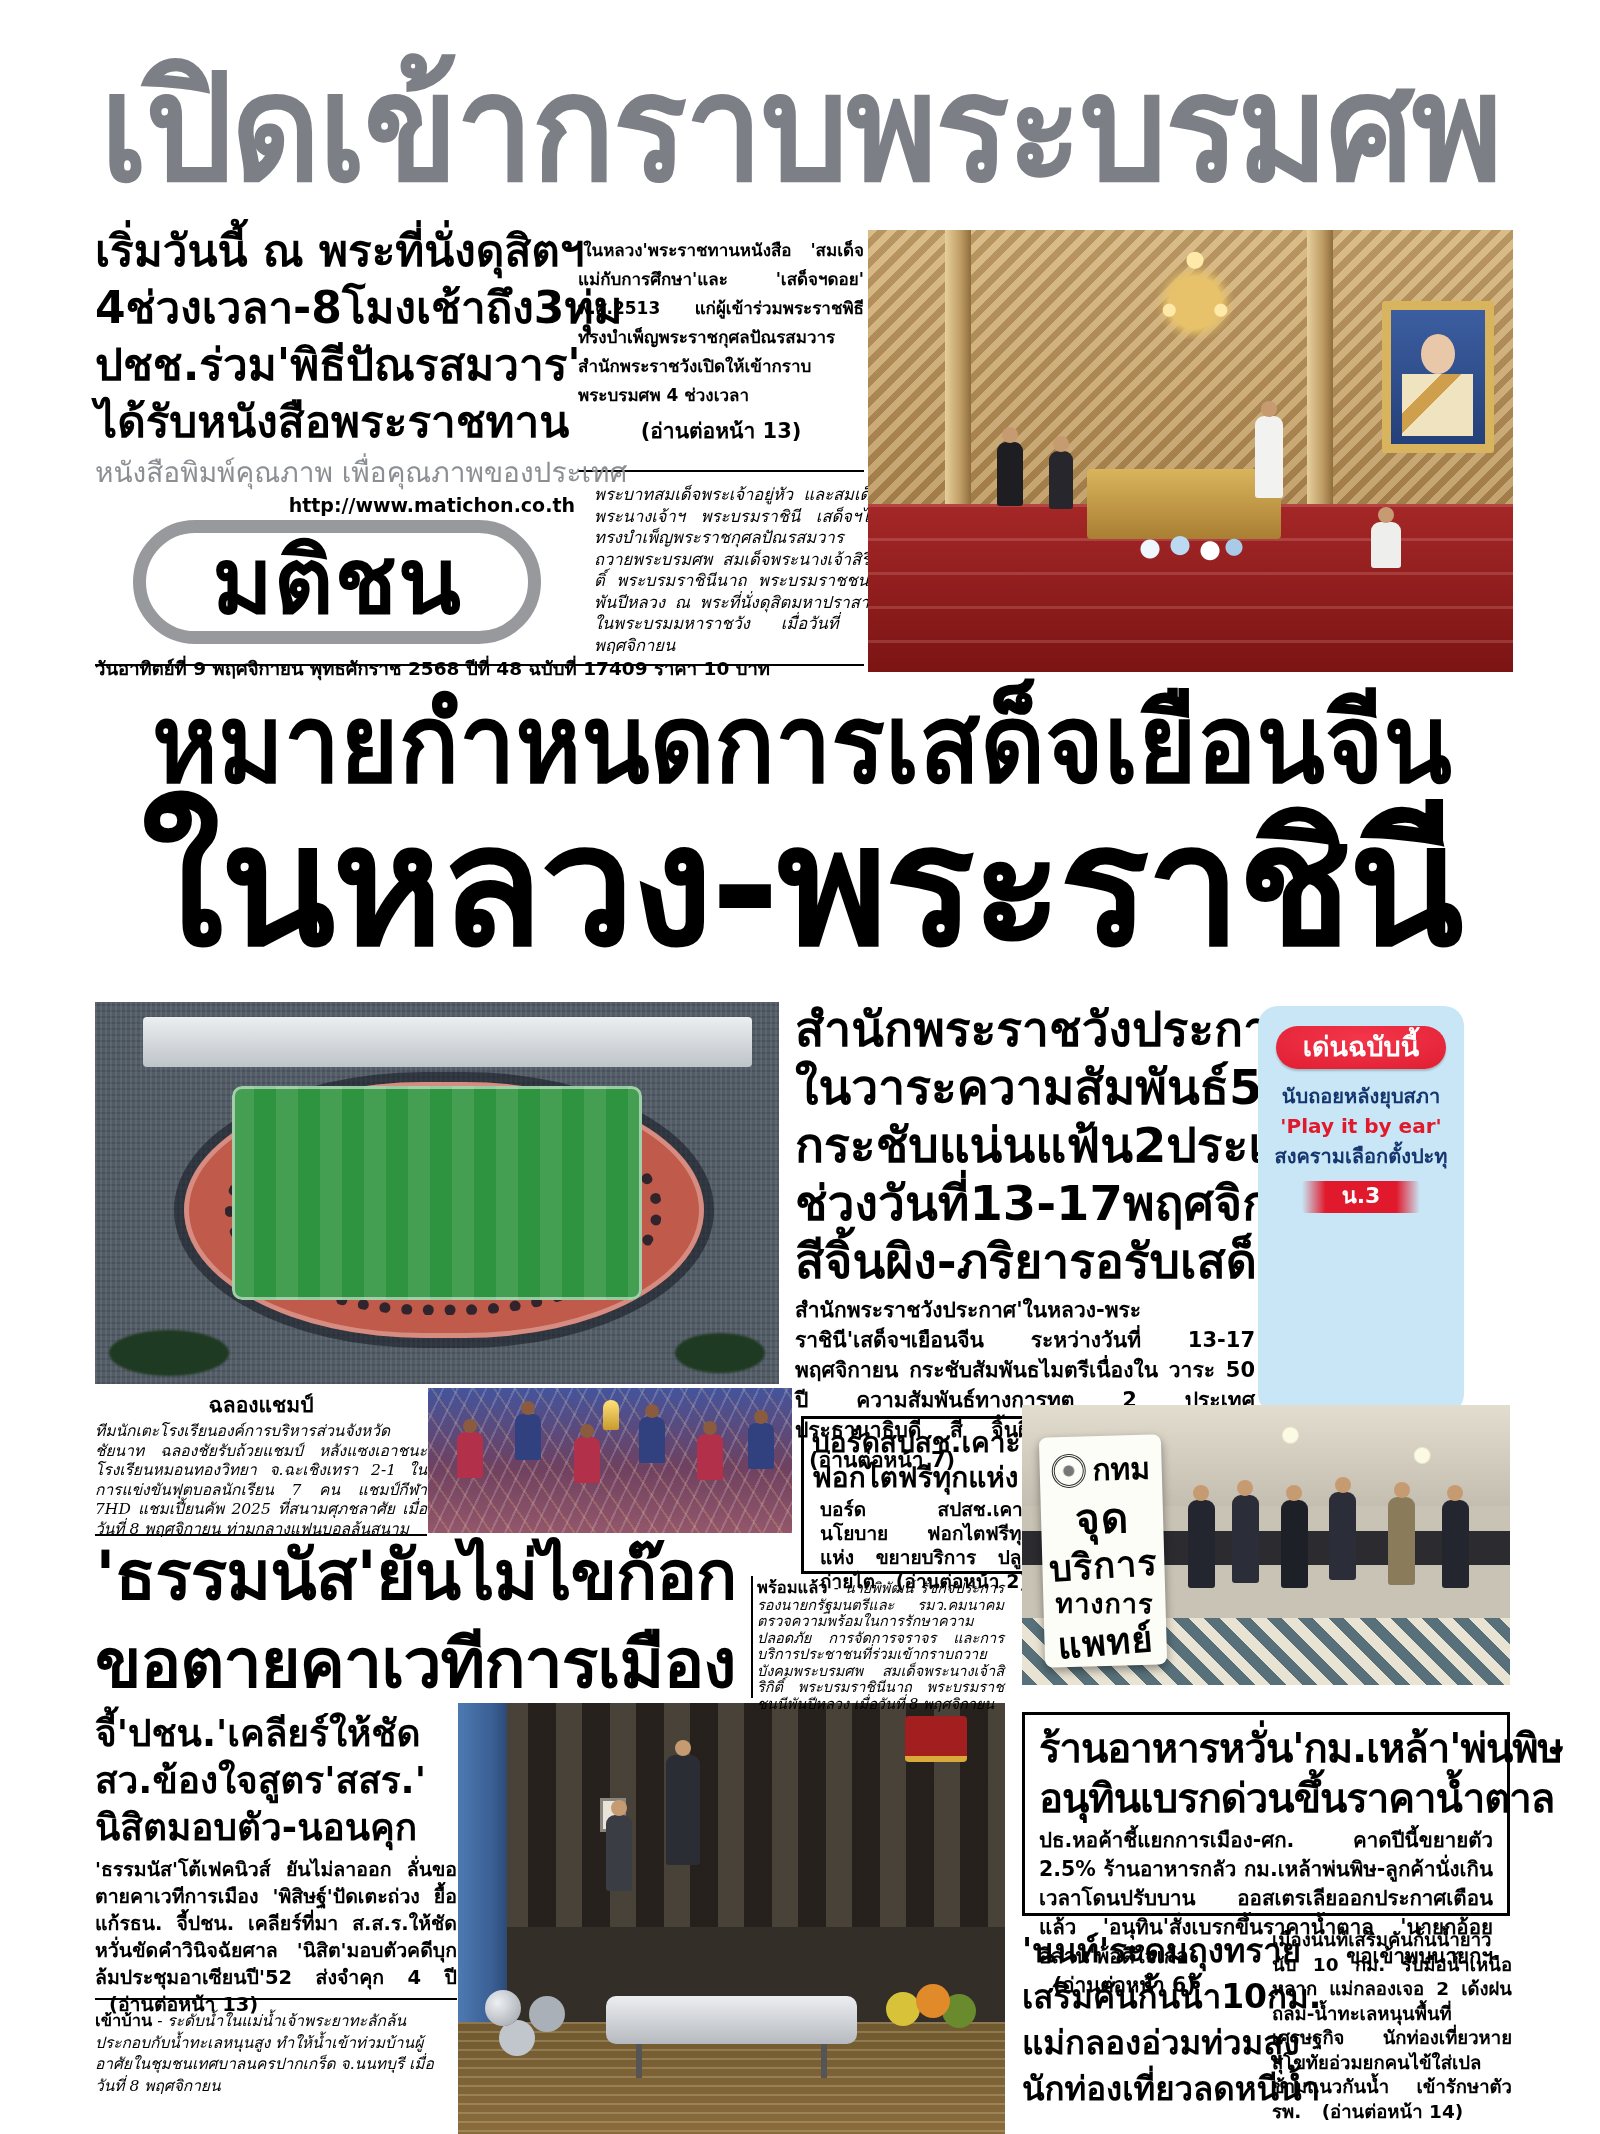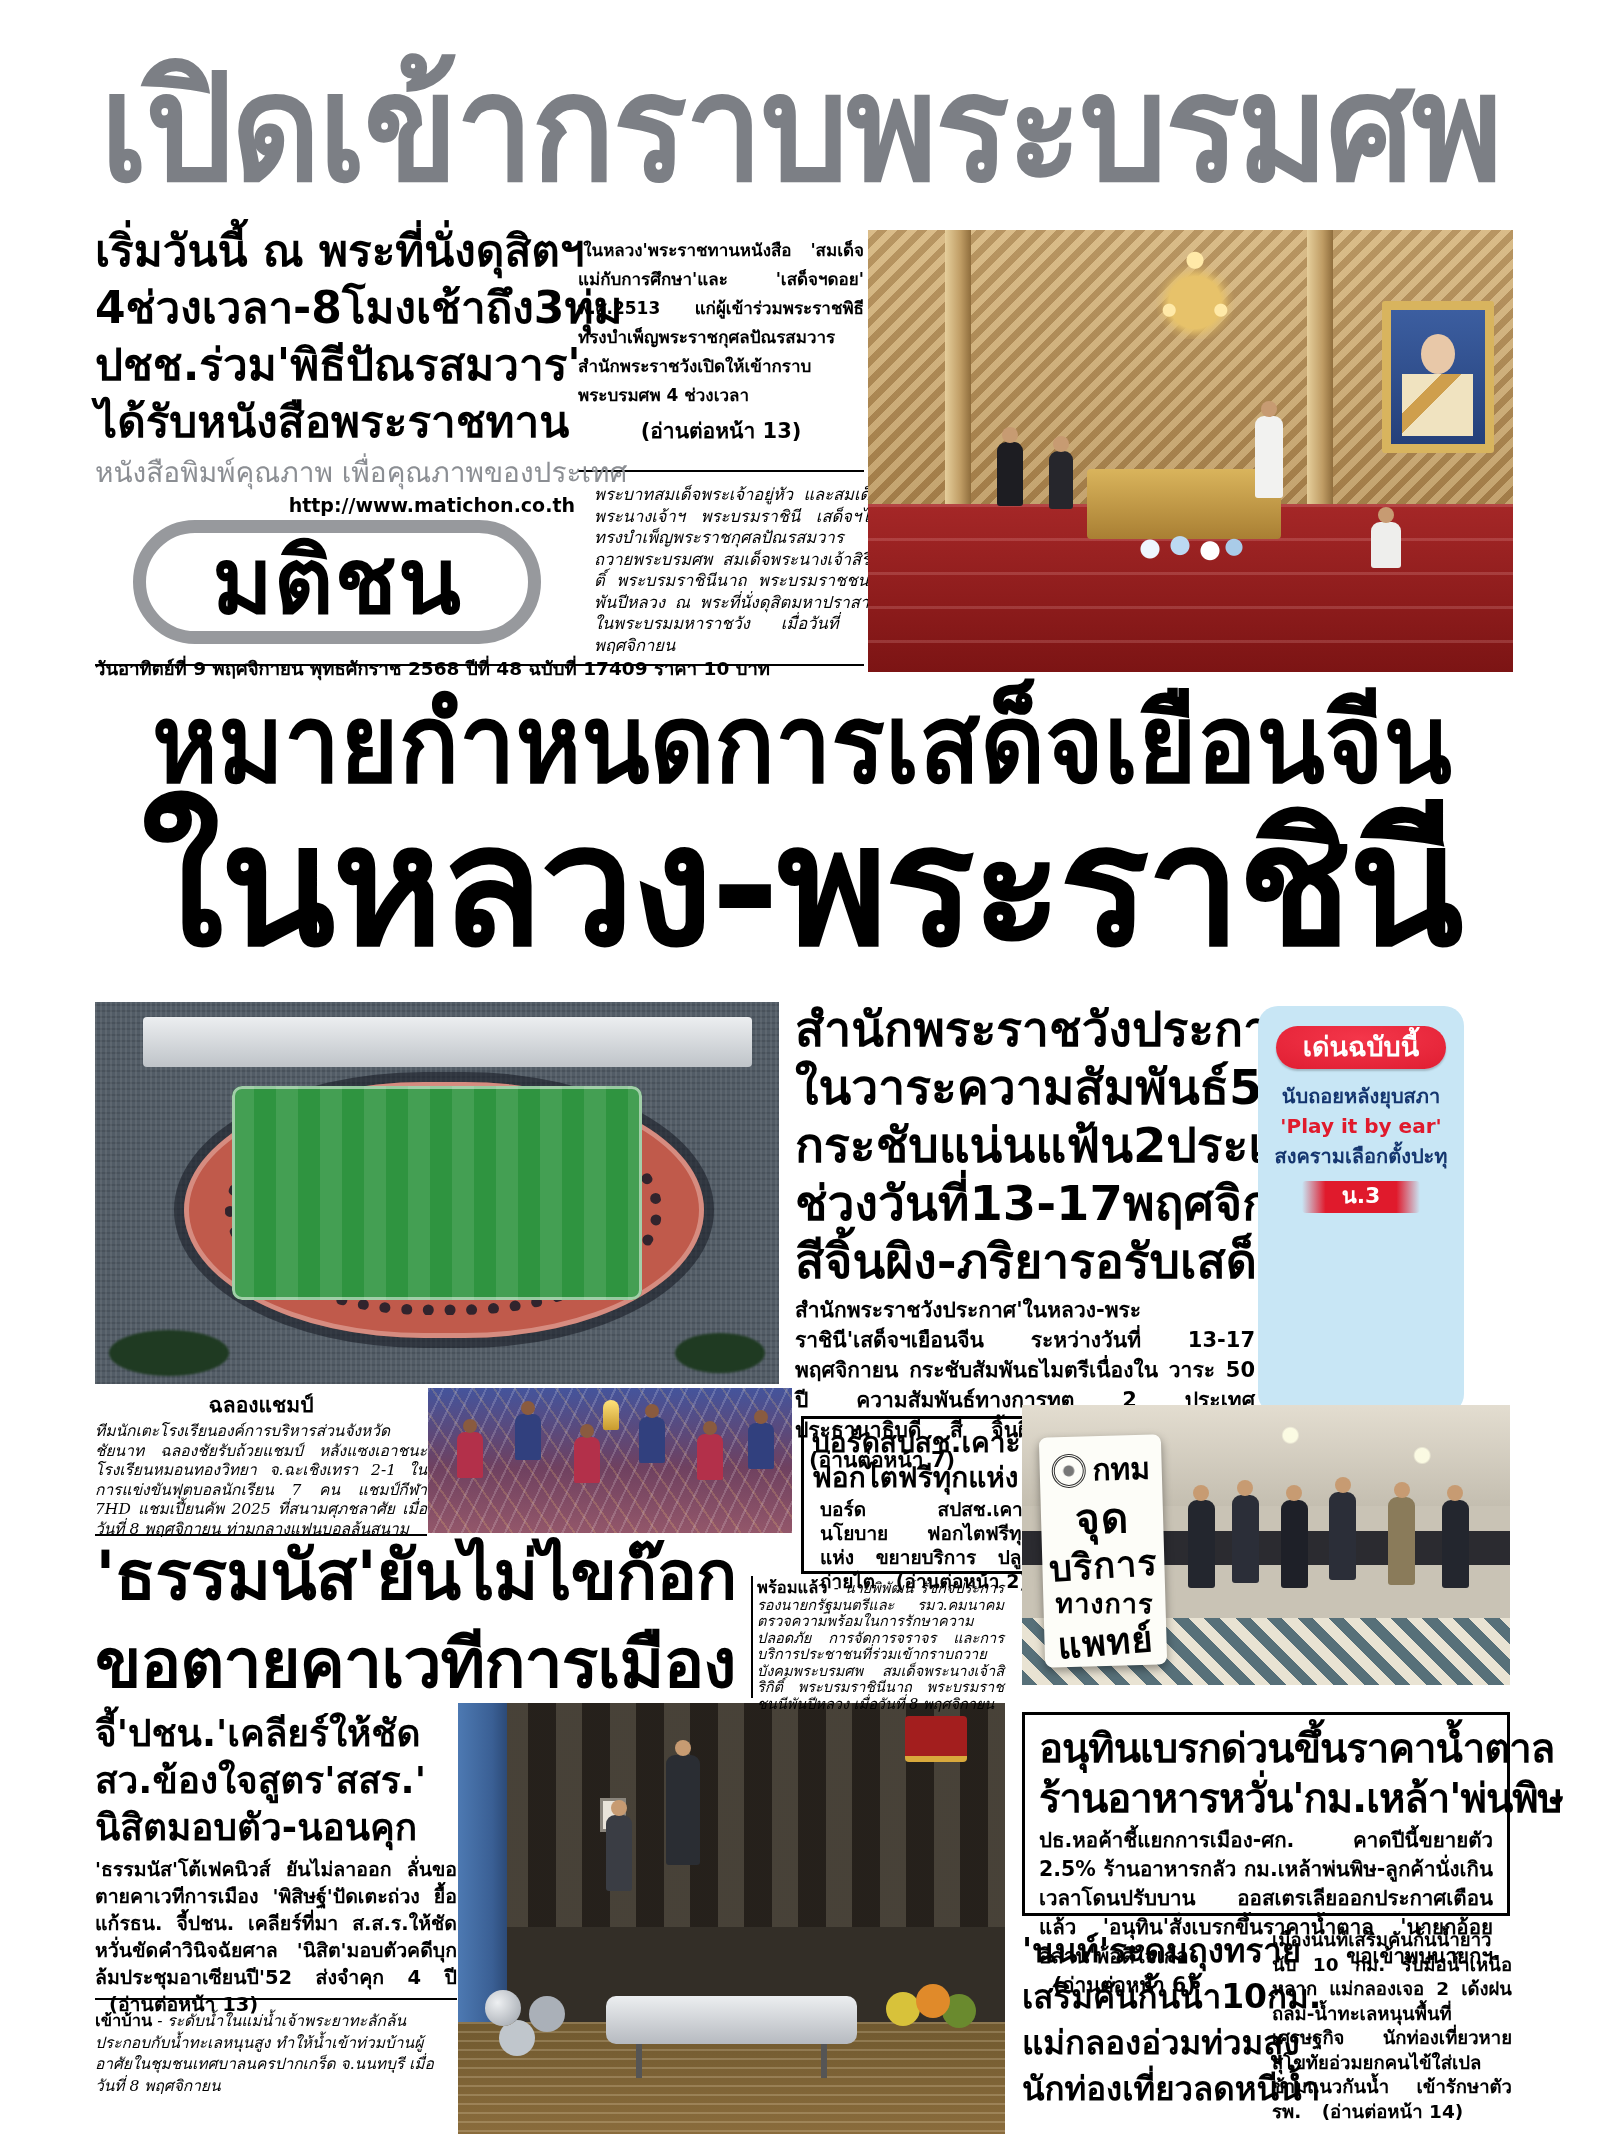--- a/index.html
+++ b/index.html
@@ -407,22 +407,22 @@
         <span class="bk-org">กทม</span>
       </div>
       <div class="bk-line bk-l1">จุด</div>
       <div class="bk-line bk-l2">บริการ</div>
       <div class="bk-line bk-l3">ทางการ</div>
       <div class="bk-line bk-l4">แพทย์</div>
     </div>
   </div>
 
   <div class="abs" id="sugar-box">
+    <div class="sg-line">ร้านอาหารหวั่น'กม.เหล้า'พ่นพิษ</div>
     <div class="sg-line">อนุทินเบรกด่วนขึ้นราคาน้ำตาล</div>
-    <div class="sg-line">ร้านอาหารหวั่น'กม.เหล้า'พ่นพิษ</div>
     <p class="sg-body jtx">
       <span>ปธ.หอค้าชี้แยกการเมือง-ศก. คาดปีนี้ขยายตัว 2.5% ร้านอาหารกลัว กม.เหล้าพ่นพิษ-ลูกค้านั่งเกินเวลาโดนปรับบาน ออสเตรเลียออกประกาศเตือนแล้ว 'อนุทิน'สั่งเบรกขึ้นราคาน้ำตาล 'นายกอ้อยอีสาน'พ้อดีใจเก้อ ขอเข้าพบนายกฯ</span>
       <span class="cont-inline">(อ่านต่อหน้า 6)</span>
     </p>
   </div>
 
   <div class="abs" id="nont-h">
     <div class="nt-line">'นนท์'ระดมถุงทราย</div>
     <div class="nt-line">เสริมคันกั้นน้ำ10กม.</div>
     <div class="nt-line">แม่กลองอ่วมท่วมสูง</div>

